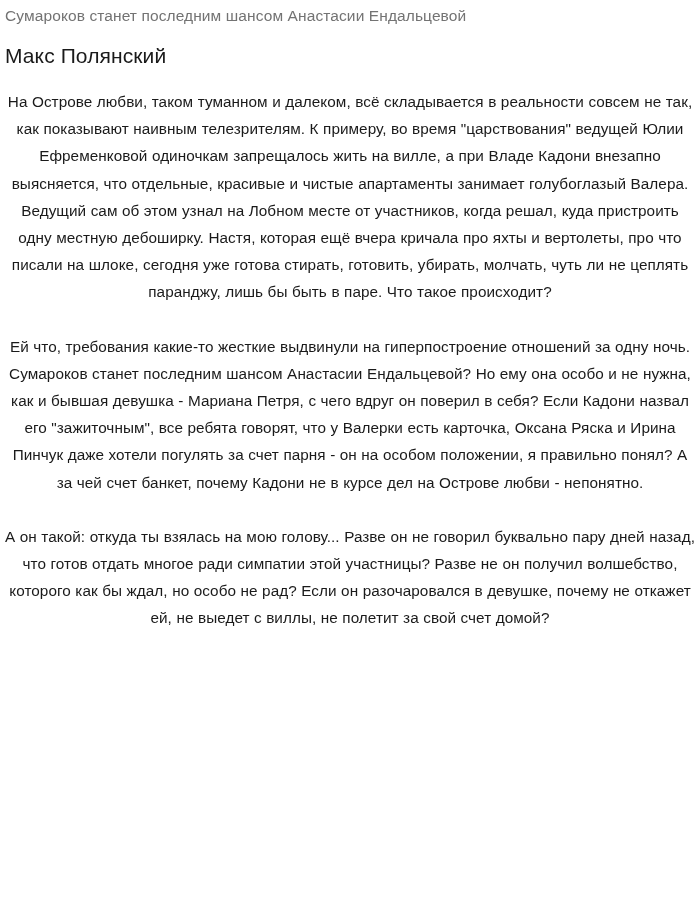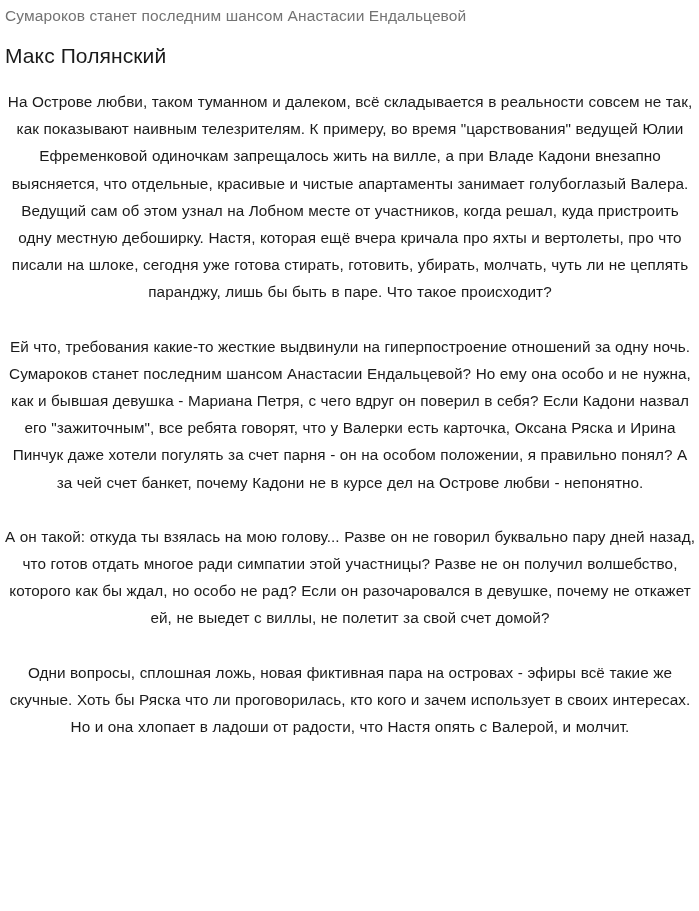--- a/index.html
+++ b/index.html
@@ -64,16 +64,15 @@
 <article class="article">
 
   <h1 class="article-title">Сумароков станет последним шансом Анастасии Ендальцевой</h1>
 
   <div class="article-byline">Макс Полянский</div>
 
   <div class="article-body">
     <p>На Острове любви, таком туманном и далеком, всё складывается в реальности совсем не так, как показывают наивным телезрителям. К примеру, во время "царствования" ведущей Юлии Ефременковой одиночкам запрещалось жить на вилле, а при Владе Кадони внезапно выясняется, что отдельные, красивые и чистые апартаменты занимает голубоглазый Валера. Ведущий сам об этом узнал на Лобном месте от участников, когда решал, куда пристроить одну местную дебоширку. Настя, которая ещё вчера кричала про яхты и вертолеты, про что писали на шлоке, сегодня уже готова стирать, готовить, убирать, молчать, чуть ли не цеплять паранджу, лишь бы быть в паре. Что такое происходит?</p>
     <p>Ей что, требования какие-то жесткие выдвинули на гиперпостроение отношений за одну ночь. Сумароков станет последним шансом Анастасии Ендальцевой? Но ему она особо и не нужна, как и бывшая девушка - Мариана Петря, с чего вдруг он поверил в себя? Если Кадони назвал его "зажиточным", все ребята говорят, что у Валерки есть карточка, Оксана Ряска и Ирина Пинчук даже хотели погулять за счет парня - он на особом положении, я правильно понял? А за чей счет банкет, почему Кадони не в курсе дел на Острове любви - непонятно.</p>
     <p>А он такой: откуда ты взялась на мою голову... Разве он не говорил буквально пару дней назад, что готов отдать многое ради симпатии этой участницы? Разве не он получил волшебство, которого как бы ждал, но особо не рад? Если он разочаровался в девушке, почему не откажет ей, не выедет с виллы, не полетит за свой счет домой?</p>
-    <p>Одни вопросы, сплошная ложь, новая фиктивная пара на островах - эфиры всё такие же скучные. Хоть бы Ряска что ли проговорилась, кто кого и зачем использует в своих интересах. Но и она хлопает в ладоши от радости, что Настя опять с Валерой, и молчит.</p>
   </div>
 
 </article>
 
 </body></html>

